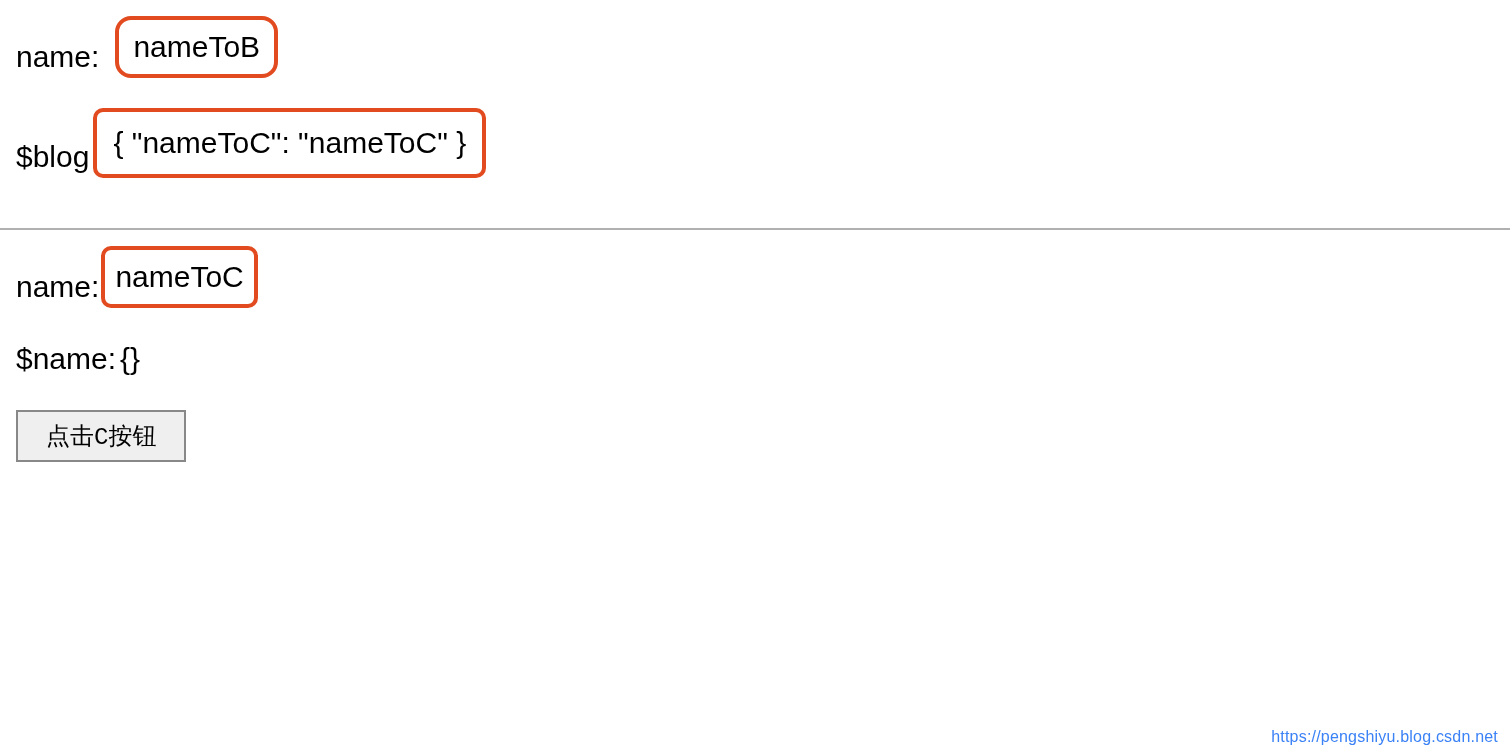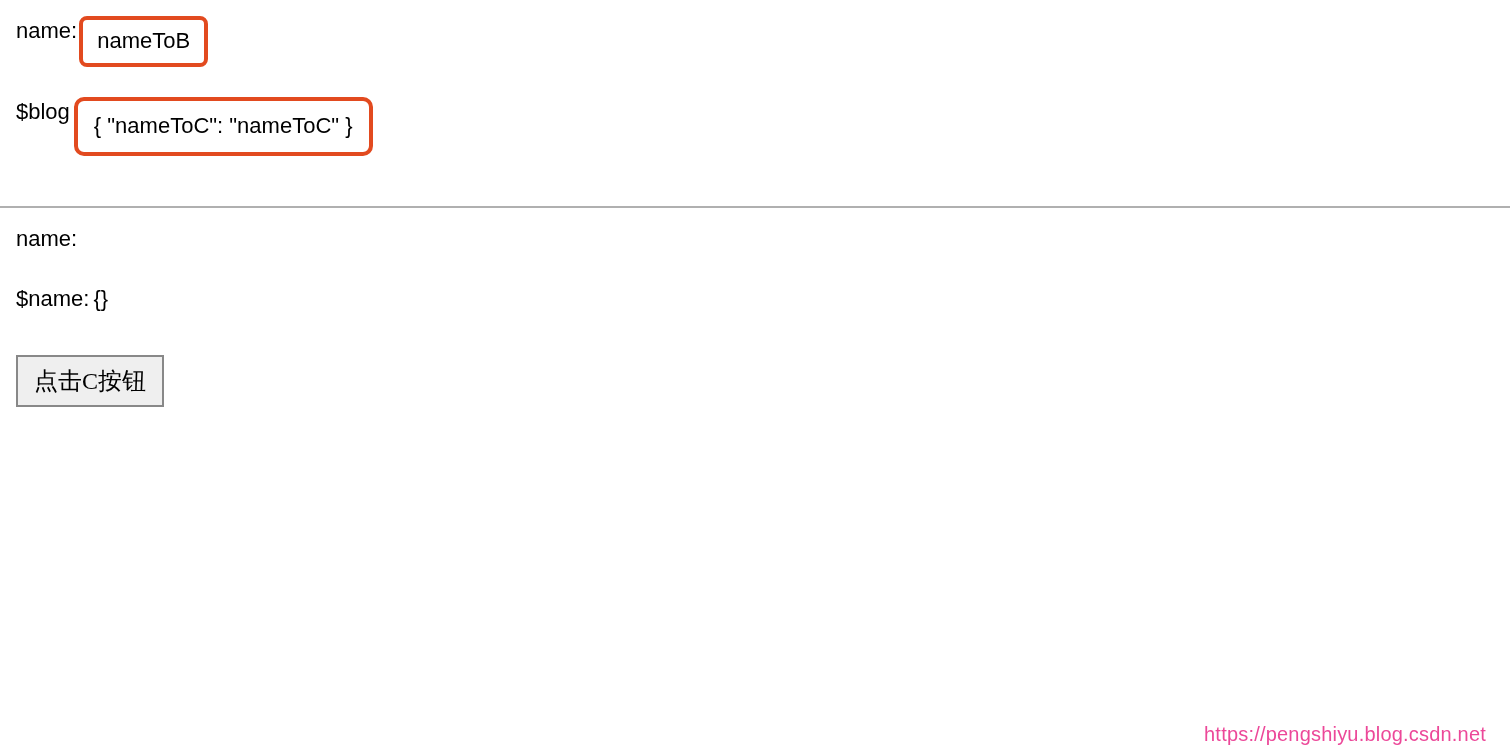--- a/index.html
+++ b/index.html
@@ -16,34 +16,34 @@
     .section {
       padding: 16px 16px 20px 16px;
     }
     h2 {
       font-size: 48px;
       font-weight: 700;
       margin-bottom: 38px;
       letter-spacing: -1px;
     }
     .row {
-      font-size: 22px;
+      font-size: 30px;
       margin-bottom: 30px;
       display: flex;
-      align-items: flex-start;
+      align-items: flex-end;
       line-height: 1.4;
     }
     .label {
       display: inline-block;
     }
     .highlight {
       border: 4px solid #e24a1f;
-      border-radius: 8px;
+      border-radius: 16px;
       padding: 6px 14px;
-      margin-left: 2px;
+      margin-left: 16px;
       display: inline-block;
     }
     .highlight-wide {
       border: 4px solid #e24a1f;
       border-radius: 10px;
       padding: 10px 16px;
       margin-left: 4px;
       display: inline-block;
     }
     .highlight-c {
@@ -53,36 +53,35 @@
       margin-left: 2px;
       display: inline-block;
     }
     hr {
       border: none;
       border-top: 2px solid #b0b0b0;
       margin: 0;
     }
     button {
       font-size: 24px;
-      padding: 8px 16px;
+      padding: 8px 28px;
       background: #efefef;
       border: 2px solid #888888;
       cursor: pointer;
-      font-family: Liberation Serif, serif;
-      margin-top: 10px;
+      font-family: Liberation Mono, monospace;
     }
     .plain-value {
       margin-left: 4px;
     }
     .watermark {
       position: fixed;
       bottom: 8px;
-      right: 24px;
-      color: #ec4899;
-      font-size: 20px;
+      right: 12px;
+      color: #3b82f6;
+      font-size: 16px;
       letter-spacing: 0.2px;
     }
   </style>
 </head>
 <body>
 
 <div class="section">
 
   <div class="row">
     <span class="label">name:</span>
@@ -94,20 +93,21 @@
     <span class="highlight-wide"> { "nameToC": "nameToC" }</span>
   </div>
 </div>
 
 <hr>
 
 <div class="section">
 
   <div class="row">
     <span class="label">name: </span>
+    <span class="highlight-c">nameToC</span>
   </div>
 
   <div class="row">
     <span class="label">$name: </span>
     <span class="plain-value">{}</span>
   </div>
 
   <button>点击C按钮</button>
 </div>
 

